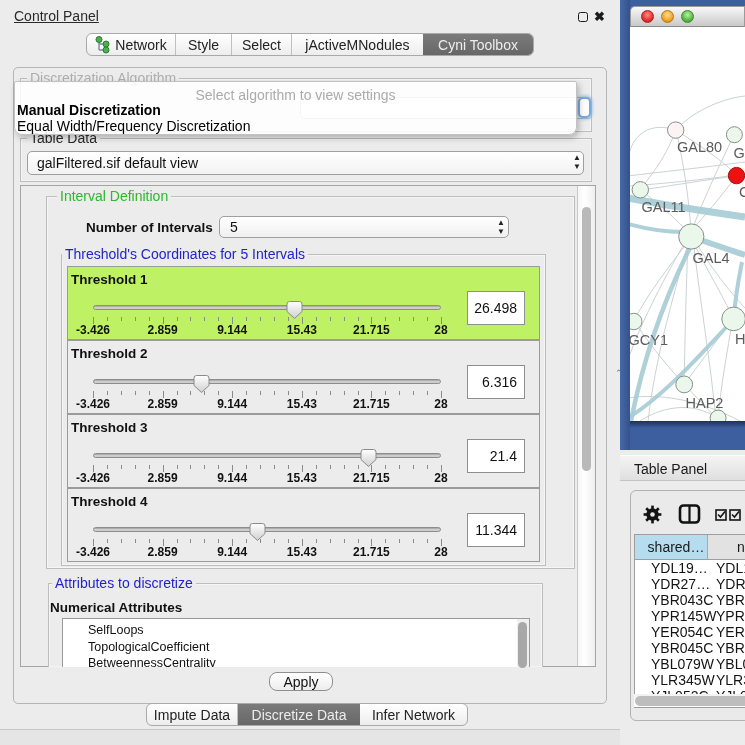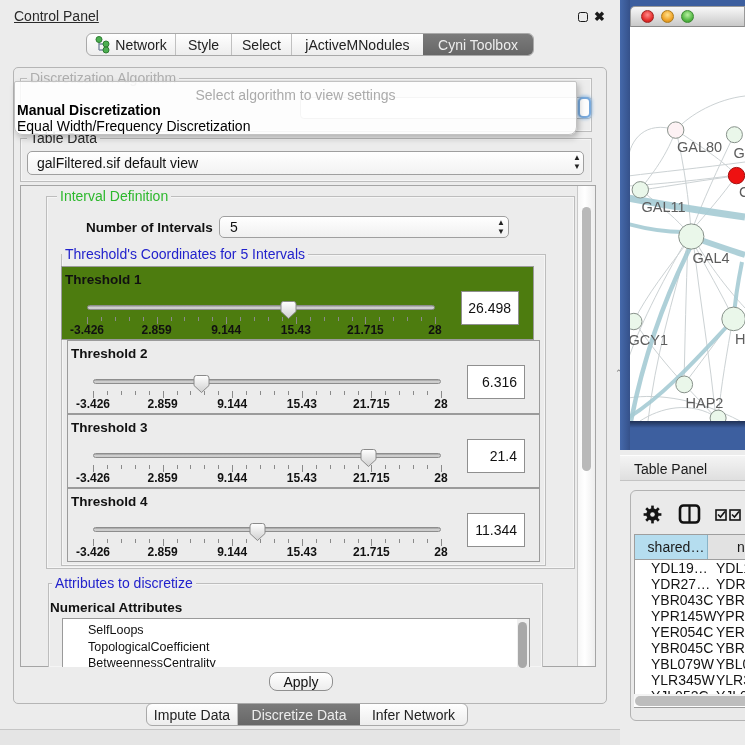--- a/index.html
+++ b/index.html
@@ -57,21 +57,21 @@
 <div class="gtitle" style="left:57px;top:190px;font-size:14px;color:#2db82d;">Interval Definition</div>
 
 <div class="abs" style="left:86px;top:220px;font-size:13.5px;font-weight:bold;color:#111;">Number of Intervals</div>
 <div class="abs" style="left:219px;top:216px;width:290px;height:22px;background:linear-gradient(#ffffff,#f0f0f0);border:1px solid #9f9f9f;border-radius:5px;font-size:14px;color:#111;line-height:21px;padding-left:10px;">5</div>
 <div class="abs" style="left:497px;top:219px;font-size:8px;color:#222;line-height:8.5px;">▲<br>▼</div>
 
 <div class="abs etched" style="left:61px;top:254px;width:485px;height:312px;"></div>
 <div class="gtitle" style="left:62px;top:248px;font-size:14px;color:#2222cc;">Threshold's Coordinates for 5 Intervals</div>
 
 <div id="thresholds">
-    <div class="abs" style="left:61px;top:266px;width:473px;height:74px;border:1px solid #9b9b9b;background:#4d7c0f;">
+    <div class="abs" style="left:67px;top:266px;width:473px;height:74px;border:1px solid #9b9b9b;background:#bef264;">
       <div style="position:absolute;left:3px;top:5px;font-size:13.5px;font-weight:bold;color:#111;">Threshold 1</div>
       <div style="position:absolute;left:25px;top:38px;width:348px;height:5px;background:linear-gradient(#9e9e9e,#d8d8d8 60%,#c4c4c4);border:1px solid #8d8d8d;border-radius:3px;"></div>
       <svg style="position:absolute;left:217.86560000000003px;top:33px;" width="17" height="20" viewBox="0 0 17 20">
         <defs>
           <linearGradient id="tg1" x1="0" y1="0" x2="0" y2="1">
             <stop offset="0" stop-color="#ffffff"></stop>
             <stop offset="1" stop-color="#cfcfcf"></stop>
           </linearGradient>
         </defs>
         <path d="M3.5 1.5 h10 a2.5 2.5 0 0 1 2.5 2.5 v7.5 l-7.5 7 l-7.5 -7 v-7.5 a2.5 2.5 0 0 1 2.5 -2.5 z" fill="url(#tg1)" stroke="#8a8a8a"></path>

